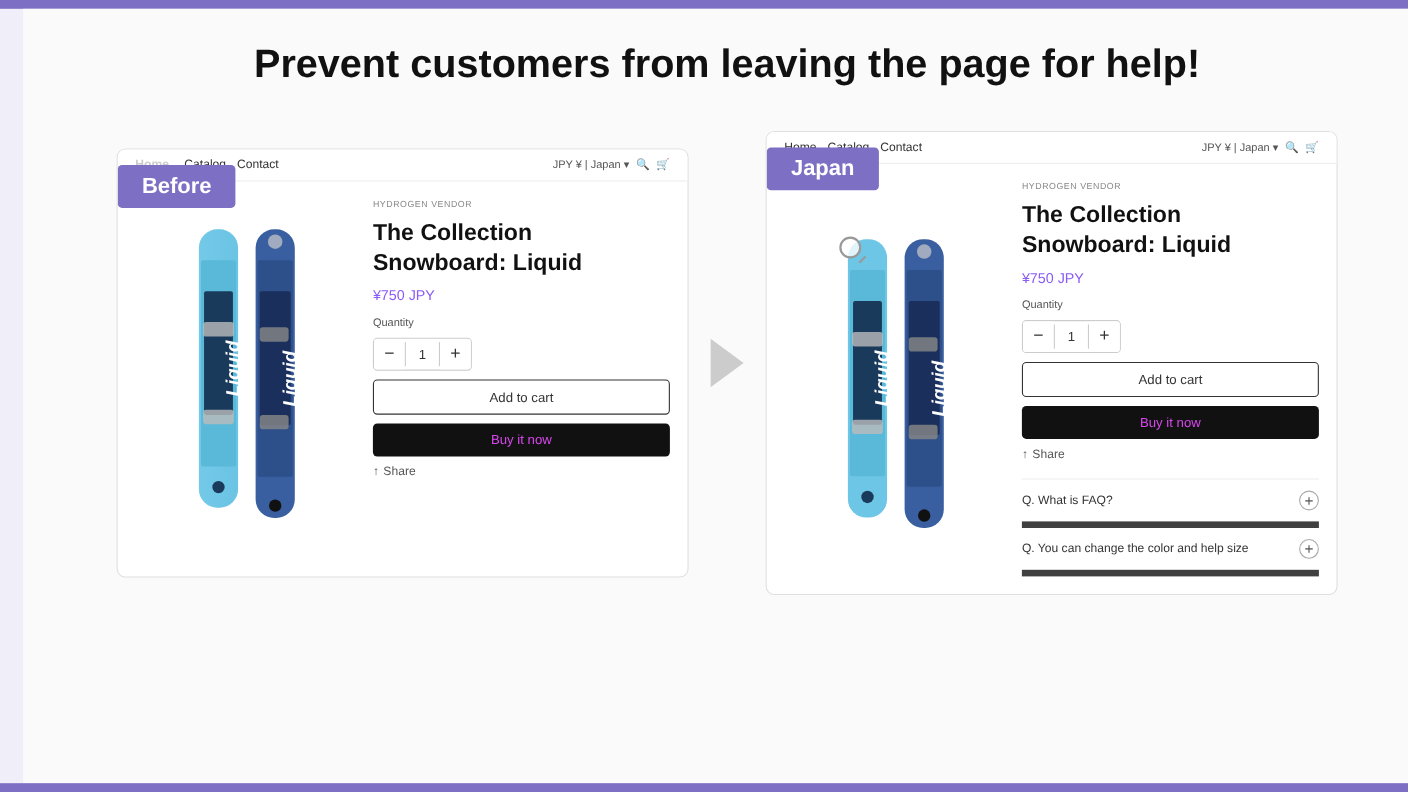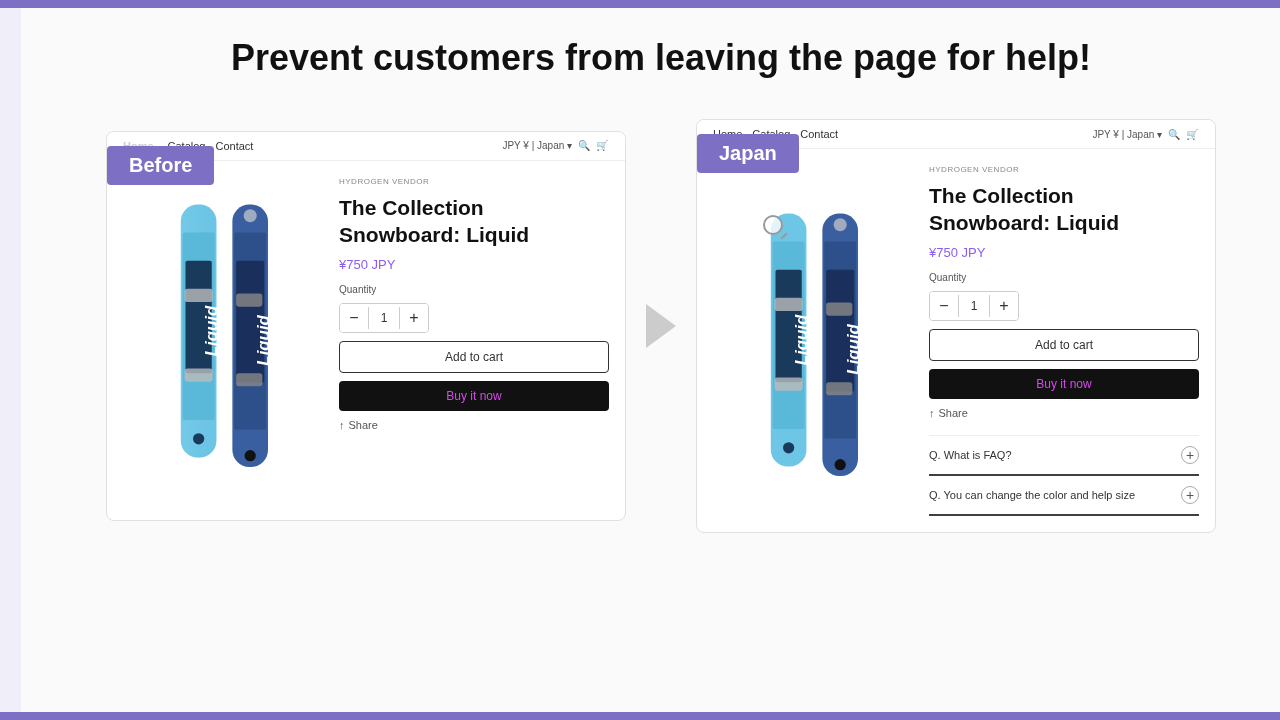--- a/index.html
+++ b/index.html
@@ -233,21 +233,21 @@
     .faq-section {
       margin-top: 8px;
       border-top: 1px solid #eee;
     }
 
     .faq-item {
       display: flex;
       align-items: center;
       justify-content: space-between;
       padding: 10px 0;
-      border-bottom: 2px solid #404040;
+      border-bottom: 6px solid #404040;
       font-size: 11px;
       color: #333;
       cursor: pointer;
     }
 
     .faq-plus {
       width: 18px;
       height: 18px;
       border: 1px solid #aaa;
       border-radius: 50%;

